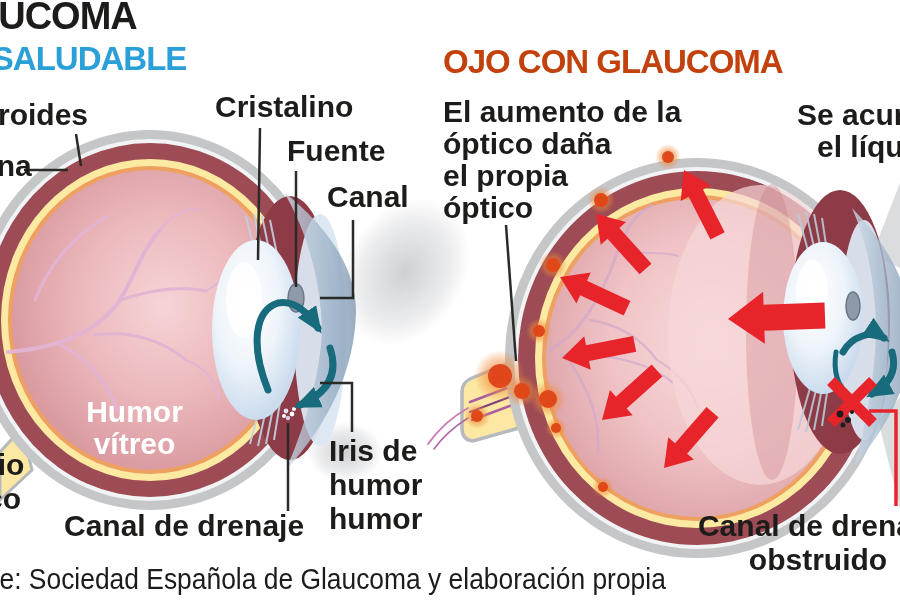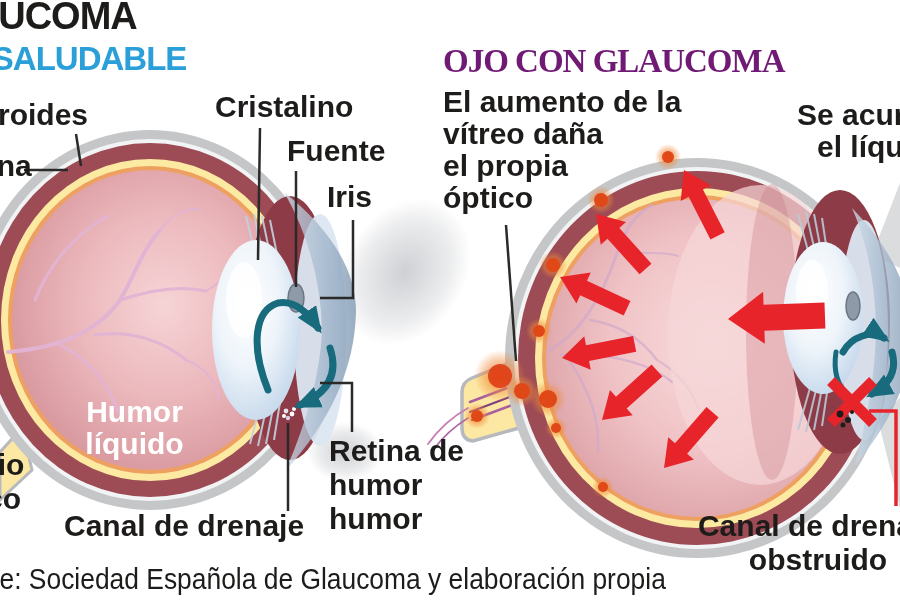--- a/index.html
+++ b/index.html
@@ -12,22 +12,22 @@
   #healthy-heading{left:-83px;top:42px;font-size:33px;letter-spacing:-1px;color:#2b9fd8;}
   #coroides{left:-42px;top:98px;}
   #retina{left:-60px;top:149px;}
   #cristalino{left:215px;top:90px;}
   #pupila{left:287px;top:134px;}
   #iris{left:327px;top:180px;}
   #humor{left:62px;top:396px;width:145px;text-align:center;color:#ffffff;line-height:32px;}
   #nervio{left:-69px;top:448px;line-height:34px;}
   #flujo{left:329px;top:434px;line-height:34px;}
   #canal-left{left:64px;top:509px;}
-  #glaucoma-heading{left:443px;top:45px;font-size:33px;letter-spacing:-1px;color:#701a75;font-family:Liberation Serif, serif;}
-  #pressure-note{left:443px;top:86px;line-height:32px;}
+  #glaucoma-heading{left:443px;top:45px;font-size:33px;letter-spacing:-1px;color:#c2410c;}
+  #pressure-note{left:443px;top:96px;line-height:32px;}
   #accum-note{left:797px;top:99px;line-height:32px;}
   #accum-note .l2{margin-left:20px;}
   #canal-right{left:683px;top:509px;width:270px;text-align:center;line-height:34px;}
   #source{left:-68px;top:562px;font-size:30px;font-weight:400;transform:scaleX(0.88);
           transform-origin:0 0;}
 </style>
 </head>
 <body>
 
 <div class="stage">
@@ -229,40 +229,40 @@
     </g>
   </g>
 </svg>
 
   <div class="lbl" id="title">GLAUCOMA</div>
   <div class="lbl" id="healthy-heading">OJO SALUDABLE</div>
   <div class="lbl" id="coroides">Coroides</div>
   <div class="lbl" id="retina">Retina</div>
   <div class="lbl" id="cristalino">Cristalino</div>
   <div class="lbl" id="pupila">Fuente</div>
-  <div class="lbl" id="iris">Iris</div>
+  <div class="lbl" id="iris">Canal</div>
   <div class="lbl" id="humor">
     <span>Humor</span>
-    <span>líquido</span>
+    <span>vítreo</span>
   </div>
   <div class="lbl" id="nervio">
     <span>Nervio</span>
     <span>óptico</span>
   </div>
   <div class="lbl" id="flujo">
-    <span>Retina de</span>
+    <span>Iris de</span>
     <span>humor</span>
     <span>humor</span>
   </div>
   <div class="lbl" id="canal-left">Canal de drenaje</div>
 
   <div class="lbl" id="glaucoma-heading">OJO CON GLAUCOMA</div>
   <div class="lbl" id="pressure-note">
     <span>El aumento de la</span>
-    <span>vítreo daña</span>
+    <span>óptico daña</span>
     <span>el propia</span>
     <span>óptico</span>
   </div>
   <div class="lbl" id="accum-note">
     <span>Se acumula</span>
     <span class="l2">el líquido</span>
   </div>
   <div class="lbl" id="canal-right">
     <span>Canal de drenaje</span>
     <span>obstruido</span>

